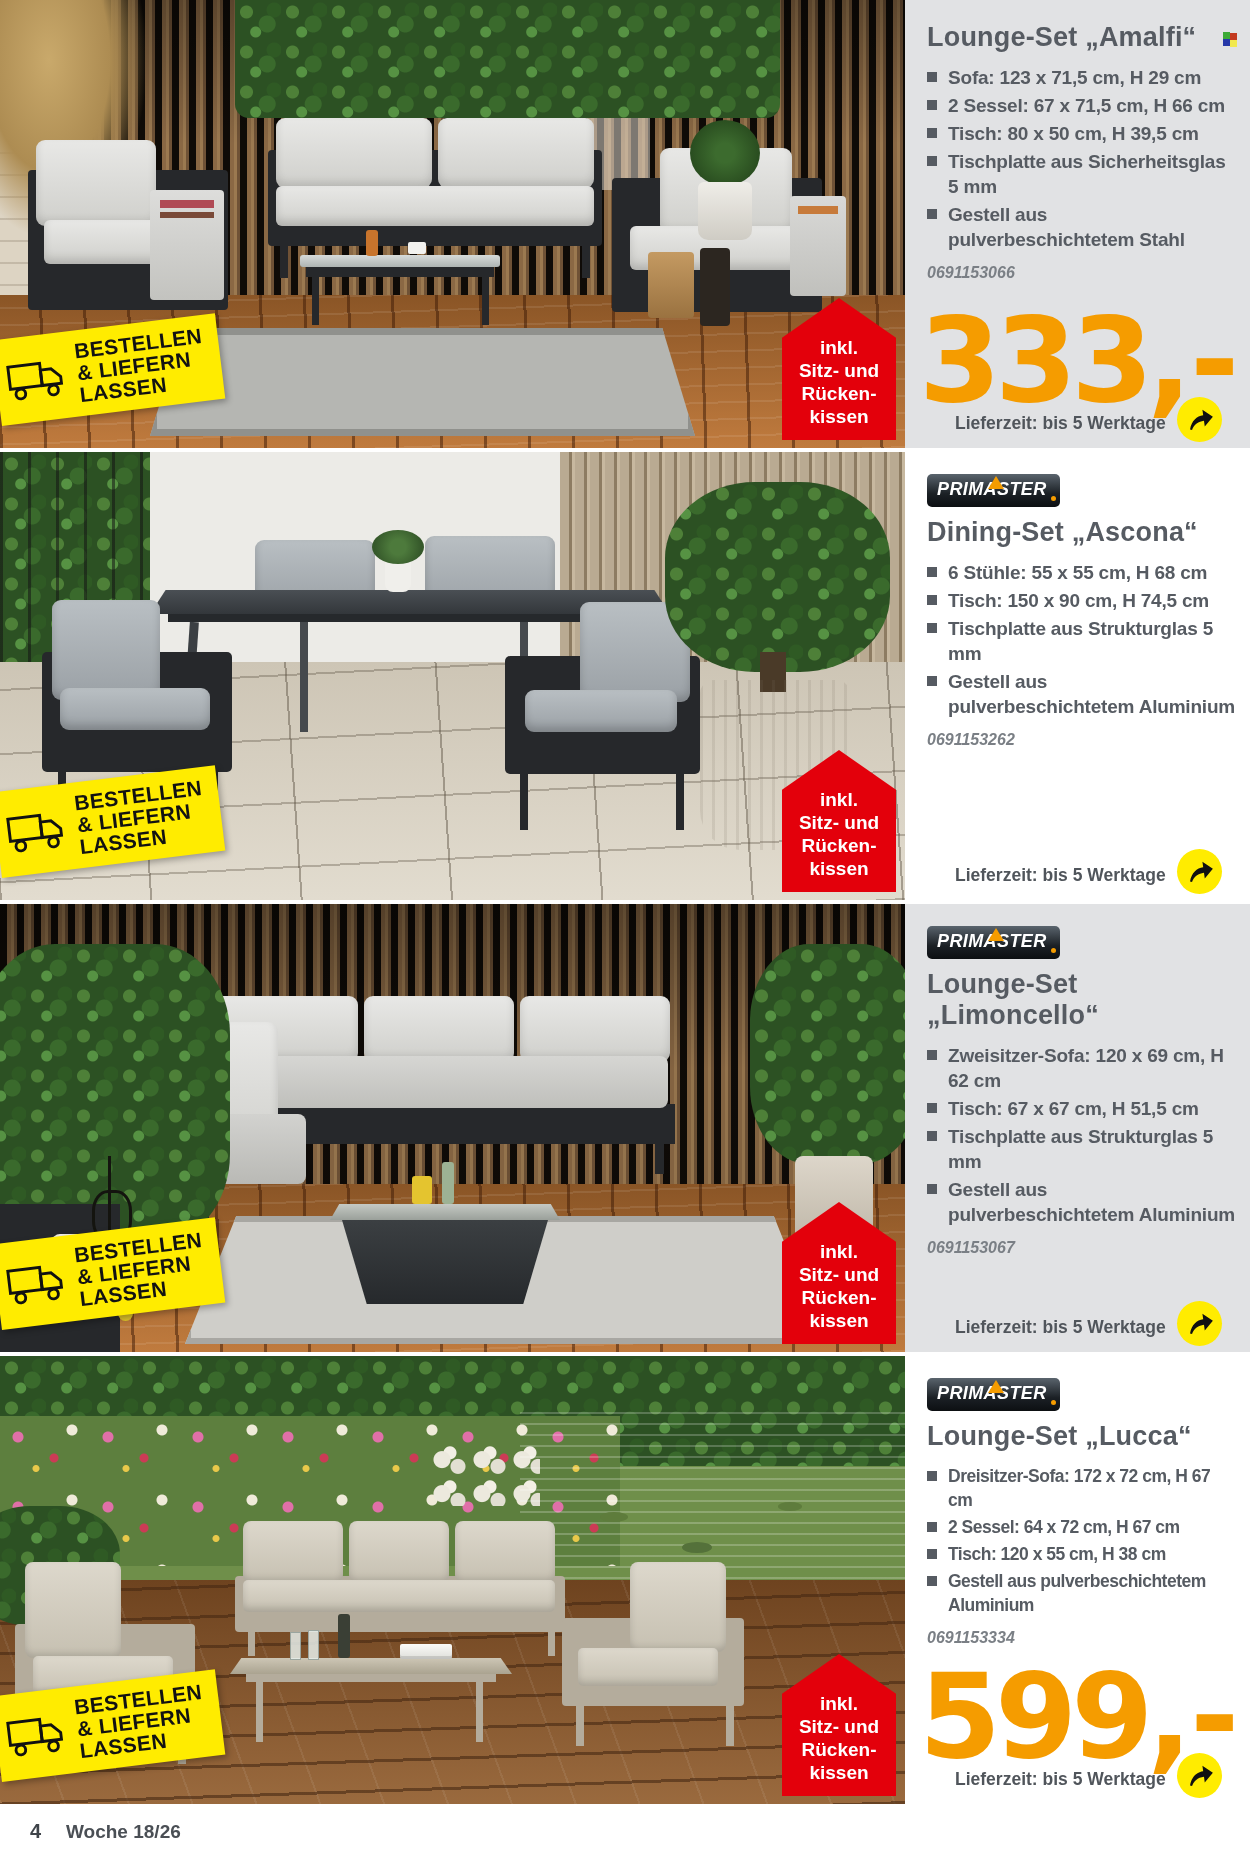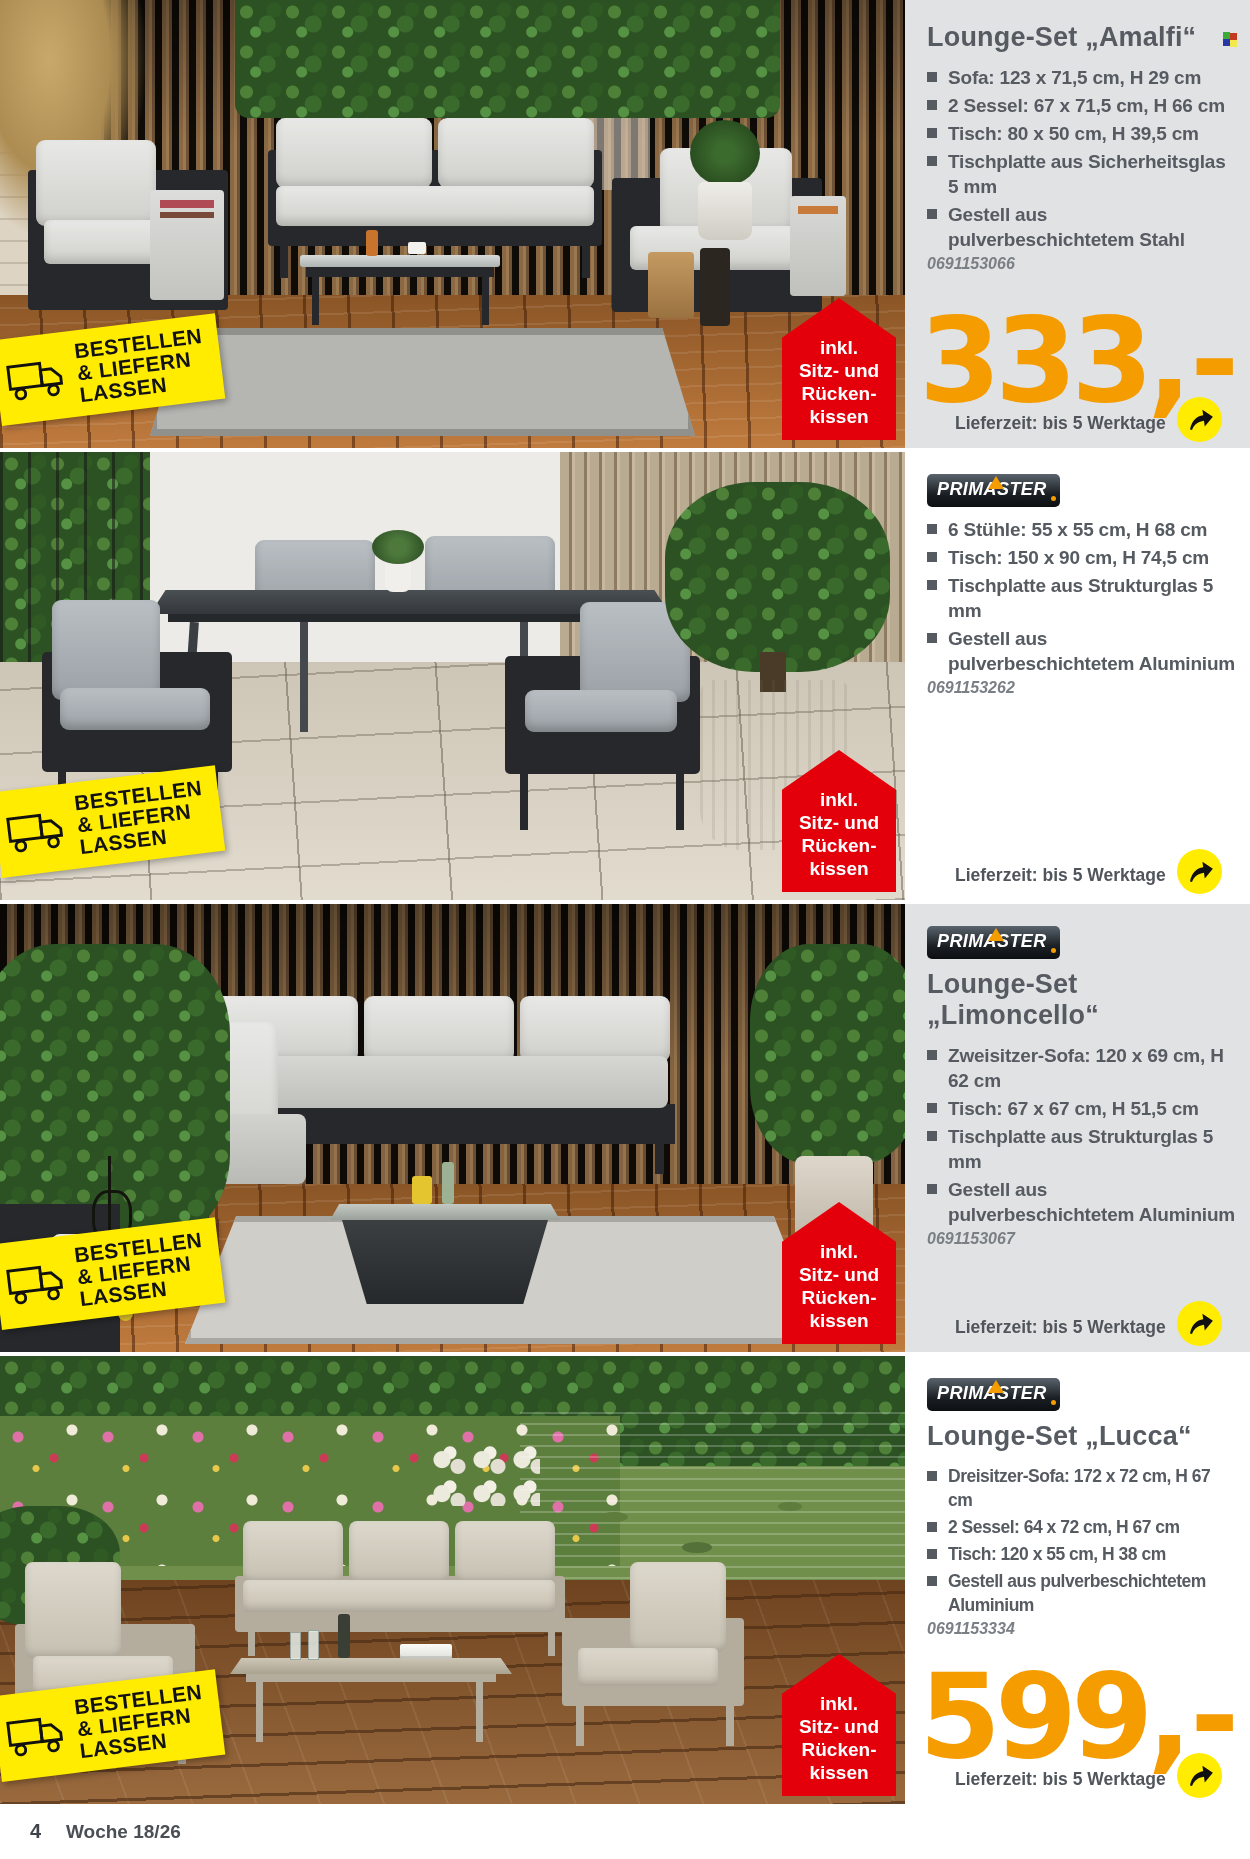--- a/index.html
+++ b/index.html
@@ -11,21 +11,21 @@
   
   .panel{position:absolute;left:905px;top:0;width:345px;height:448px;z-index:3;}
   .panel.gray{background:#E1E2E4;} .panel.white{background:#FFFFFF;}
   .pinner{position:relative;height:100%;padding:22px 12px 0 22px;box-sizing:border-box;}
   .ptitle{font-size:27px;font-weight:700;color:#565B62;margin:0 0 12px;letter-spacing:.2px;}
   .specs{list-style:none;margin:0;padding:0;}
   .specs li{position:relative;padding-left:21px;font-size:19px;letter-spacing:-.2px;
             font-weight:700;color:#565B62;line-height:25px;margin-bottom:3px;}
   .specs li::before{content:"";position:absolute;left:0;top:7px;width:10px;height:10px;background:#565B62;}
   .specs.tight li{font-size:17.5px;letter-spacing:-.5px;line-height:24px;}
-  .artno{margin-top:3px;font-size:16px;font-style:italic;font-weight:700;color:#7A7F85;}
+  .artno{margin-top:12px;font-size:16px;font-style:italic;font-weight:700;color:#7A7F85;}
   .priceblock{position:absolute;left:14px;right:6px;bottom:2px;}
   .pricerow{font-family:"DejaVu Sans",sans-serif;font-weight:700;color:#F59C00;
             font-size:118px;line-height:.82;letter-spacing:-6px;white-space:nowrap;}
   .psuffix{letter-spacing:-2px;}
   .delivery{font-size:17.5px;font-weight:700;color:#50555B;margin:4px 0 12px 36px;white-space:nowrap;}
   .gobtn{position:absolute;right:28px;bottom:6px;width:45px;height:45px;border-radius:50%;
          background:#FFEC00;display:flex;align-items:center;justify-content:center;z-index:4;}
   .gobtn svg{transform:rotate(-8deg);}
   
   .newicon{position:absolute;right:13px;top:32px;width:14px;height:14px;}
@@ -197,20 +197,21 @@
       <i class="s darkfr" style="left:520px;top:322px;width:8px;height:56px"></i>
       <i class="s darkfr" style="left:676px;top:322px;width:8px;height:56px"></i>
 
       <i class="s leafy" style="left:665px;top:30px;width:225px;height:190px;border-radius:40%"></i>
       <i class="s" style="left:760px;top:200px;width:26px;height:40px;background:#4a3a28"></i>
       <i class="s" style="left:700px;top:228px;width:150px;height:170px;background:linear-gradient(180deg,#f0eae2,#d4cdc1);border-radius:14px 14px 40px 40px;background-image:repeating-linear-gradient(90deg,rgba(120,110,95,.15) 0 3px,transparent 3px 12px)"></i>
     </div>
     <aside class="panel white">
       <div class="pinner">
         <span class="plogo"><span class="tri"></span><span class="txt">PRIMASTER</span><span class="dot"></span></span>
+        <h2 class="ptitle">Dining-Set „Ascona“</h2>
         <ul class="specs">
           <li>6 Stühle: 55 x 55 cm, H 68 cm</li>
           <li>Tisch: 150 x 90 cm, H 74,5 cm</li>
           <li>Tischplatte aus Strukturglas 5 mm</li>
           <li>Gestell aus pulverbeschichtetem Aluminium</li>
         </ul>
         <div class="artno">0691153262</div>
         <div class="priceblock">
           <div class="delivery">Lieferzeit: bis 5 Werktage</div>
         </div>

